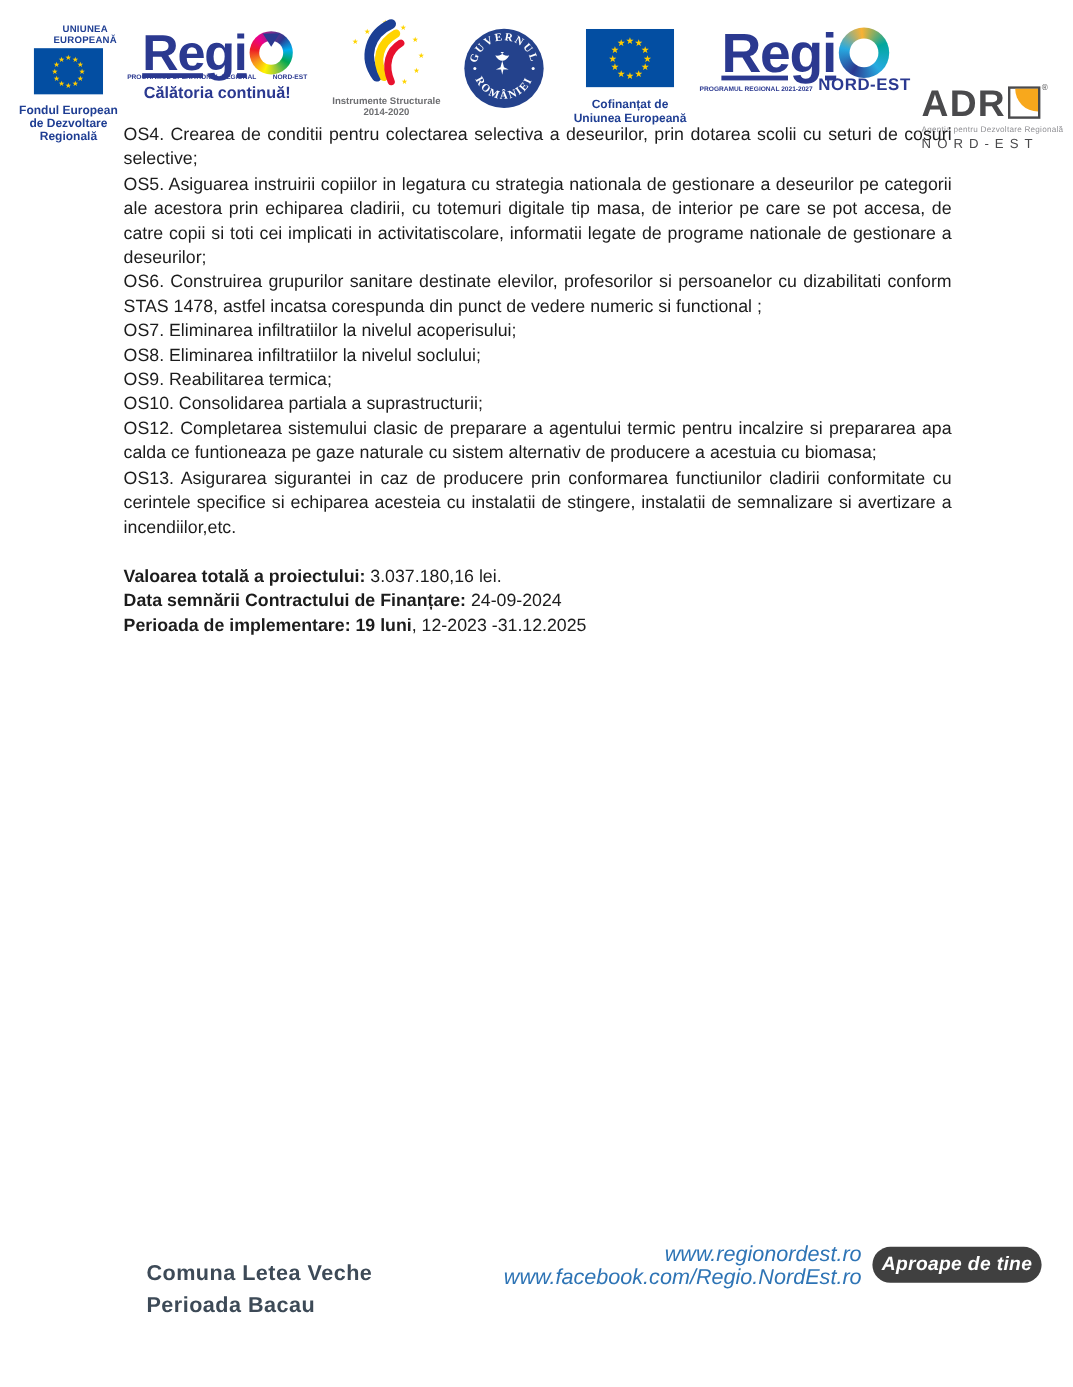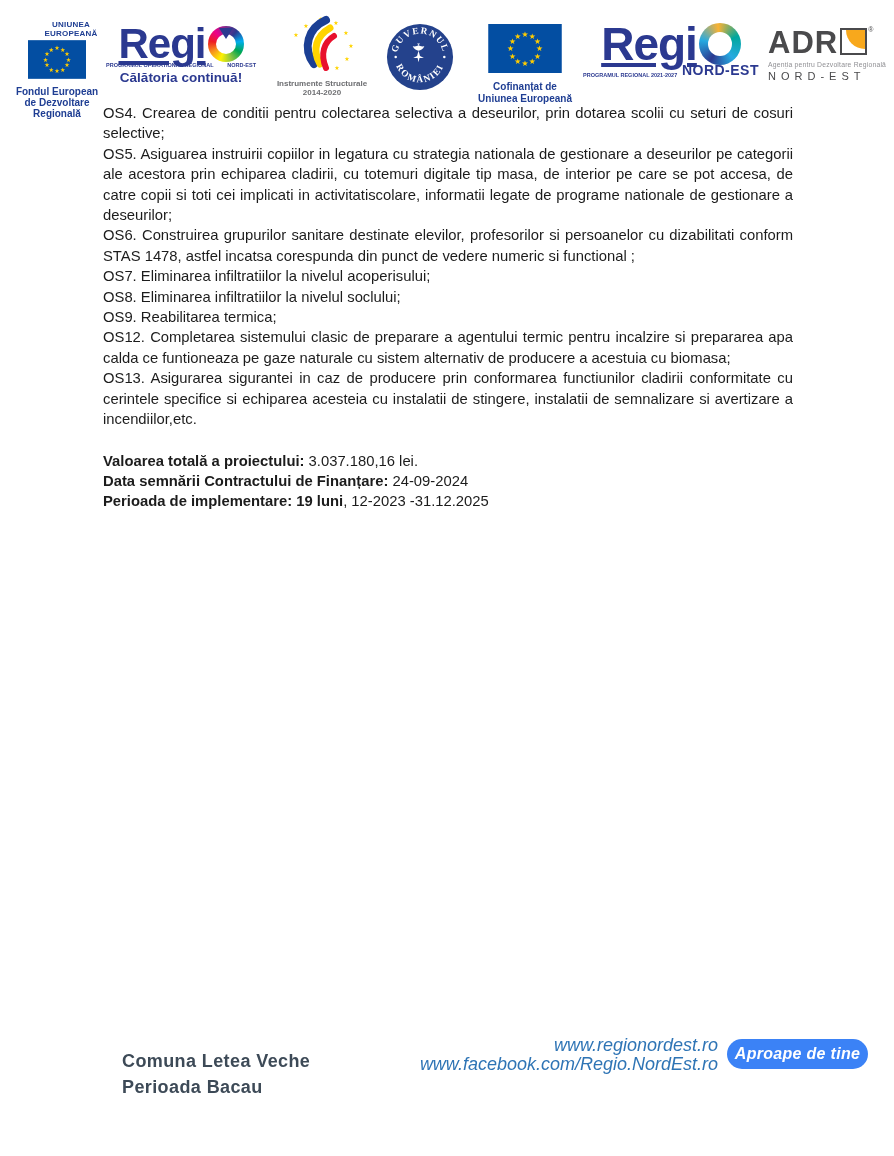--- a/index.html
+++ b/index.html
@@ -45,21 +45,21 @@
   .regio-circle2 {
     width:42px; height:42px; border-radius:50%; position:relative; margin-left:2px;
     background:conic-gradient(from 210deg,#2b3990,#27aae1,#f9b233,#00a79d,#27aae1,#2b3990);
   }
   .regio-circle2::after { content:""; position:absolute; inset:9px; background:#fff; border-radius:50%; }
   .logo-regio-2021 .caption-row { display:flex; justify-content:space-between; align-items:flex-end; margin-top:-4px; }
   .logo-regio-2021 .prog { font-size:5.5px; font-weight:bold; }
   .logo-regio-2021 .ne { font-size:14px; font-weight:bold; letter-spacing:.5px; }
 
   .logo-adr { left:768px; top:28px; width:122px; text-align:left; }
-  .adr-row { display:flex; align-items:flex-start; color:#4a4a4c; }
+  .adr-row { display:flex; align-items:flex-start; color:#4a4a4c;margin-top:44px; }
   .adr-word { font-size:31px; font-weight:600; letter-spacing:1px; line-height:30px; }
   .adr-square { width:27px; height:27px; border:2.5px solid #4a4a4c; position:relative; margin-left:2px; background:#fff; }
   .adr-square::before { content:""; position:absolute; top:0; right:0; width:19px; height:19px;
     background:#f8a81c; border-bottom-left-radius:100%; }
   .adr-reg { font-size:7px; margin-left:1px; margin-top:-2px; }
   .adr-sub { font-size:6.8px; color:#909094; margin-top:3px; letter-spacing:.2px; }
   .adr-ne { font-size:11px; color:#4a4a4c; letter-spacing:5px; margin-top:2px; font-weight:500; }
 
   
   .content { position:absolute; left:103px; top:103px; width:690px;
@@ -68,21 +68,21 @@
   .info-block { margin-top:21px; }
   .info-block strong { font-weight:bold; }
 
   
   .footer-org { position:absolute; left:122px; top:1048px; color:#3d4a57; font-weight:bold;
     font-size:18px; line-height:26px; letter-spacing:.4px; }
   .footer-links { position:absolute; right:176px; top:1036px; text-align:right;
     font-style:italic; font-size:18px; line-height:19px; color:#2e74b5; }
   .footer-links a { color:#2e74b5; text-decoration:none; display:block; }
   .badge { position:absolute; left:727px; top:1039px; width:141px; height:30px;
-    background:#3b82f6; border-radius:16px; color:#ffffff; font-weight:bold; font-style:italic;
+    background:#404040; border-radius:16px; color:#ffffff; font-weight:bold; font-style:italic;
     font-size:16px; display:flex; align-items:center; justify-content:center; letter-spacing:.3px; }
 </style>
 </head>
 <body>
 
 <svg width="0" height="0" style="position:absolute" aria-hidden="true">
   <defs>
     <symbol id="eu-flag" viewBox="0 0 66 44">
       <rect width="66" height="44" fill="#034ea2"></rect>
       <g fill="#ffcc00" font-size="7" text-anchor="middle" font-family="DejaVu Sans, sans-serif">
@@ -194,20 +194,21 @@
     <div class="adr-ne">NORD-EST</div>
   </div>
 
   <div class="content">
     <p>OS4. Crearea de conditii pentru colectarea selectiva a deseurilor, prin dotarea scolii cu seturi de cosuri selective;</p>
     <p>OS5. Asiguarea instruirii copiilor in legatura cu strategia nationala de gestionare a deseurilor pe categorii ale acestora prin echiparea cladirii, cu totemuri digitale tip masa, de interior pe care se pot accesa, de catre copii si toti cei implicati in activitatiscolare, informatii legate de programe nationale de gestionare a deseurilor;</p>
     <p>OS6. Construirea grupurilor sanitare destinate elevilor, profesorilor si persoanelor cu dizabilitati conform STAS 1478, astfel incatsa corespunda din punct de vedere numeric si functional ;</p>
     <p>OS7. Eliminarea infiltratiilor la nivelul acoperisului;</p>
     <p>OS8. Eliminarea infiltratiilor la nivelul soclului;</p>
     <p>OS9. Reabilitarea termica;</p>
+    <p>OS10. Consolidarea partiala a suprastructurii;</p>
     <p>OS12. Completarea sistemului clasic de preparare a agentului termic pentru incalzire si prepararea apa calda ce funtioneaza pe gaze naturale cu sistem alternativ de producere a acestuia cu biomasa;</p>
     <p>OS13. Asigurarea sigurantei in caz de producere prin conformarea functiunilor cladirii conformitate cu cerintele specifice si echiparea acesteia cu instalatii de stingere, instalatii de semnalizare si avertizare a incendiilor,etc.</p>
 
     <div class="info-block">
       <p><strong>Valoarea totală a proiectului:</strong><span> 3.037.180,16 lei.</span></p>
       <p><strong>Data semnării Contractului de Finanțare:</strong><span> 24-09-2024</span></p>
       <p><strong>Perioada de implementare: 19 luni</strong><span>, 12-2023 -31.12.2025</span></p>
     </div>
   </div>
 

